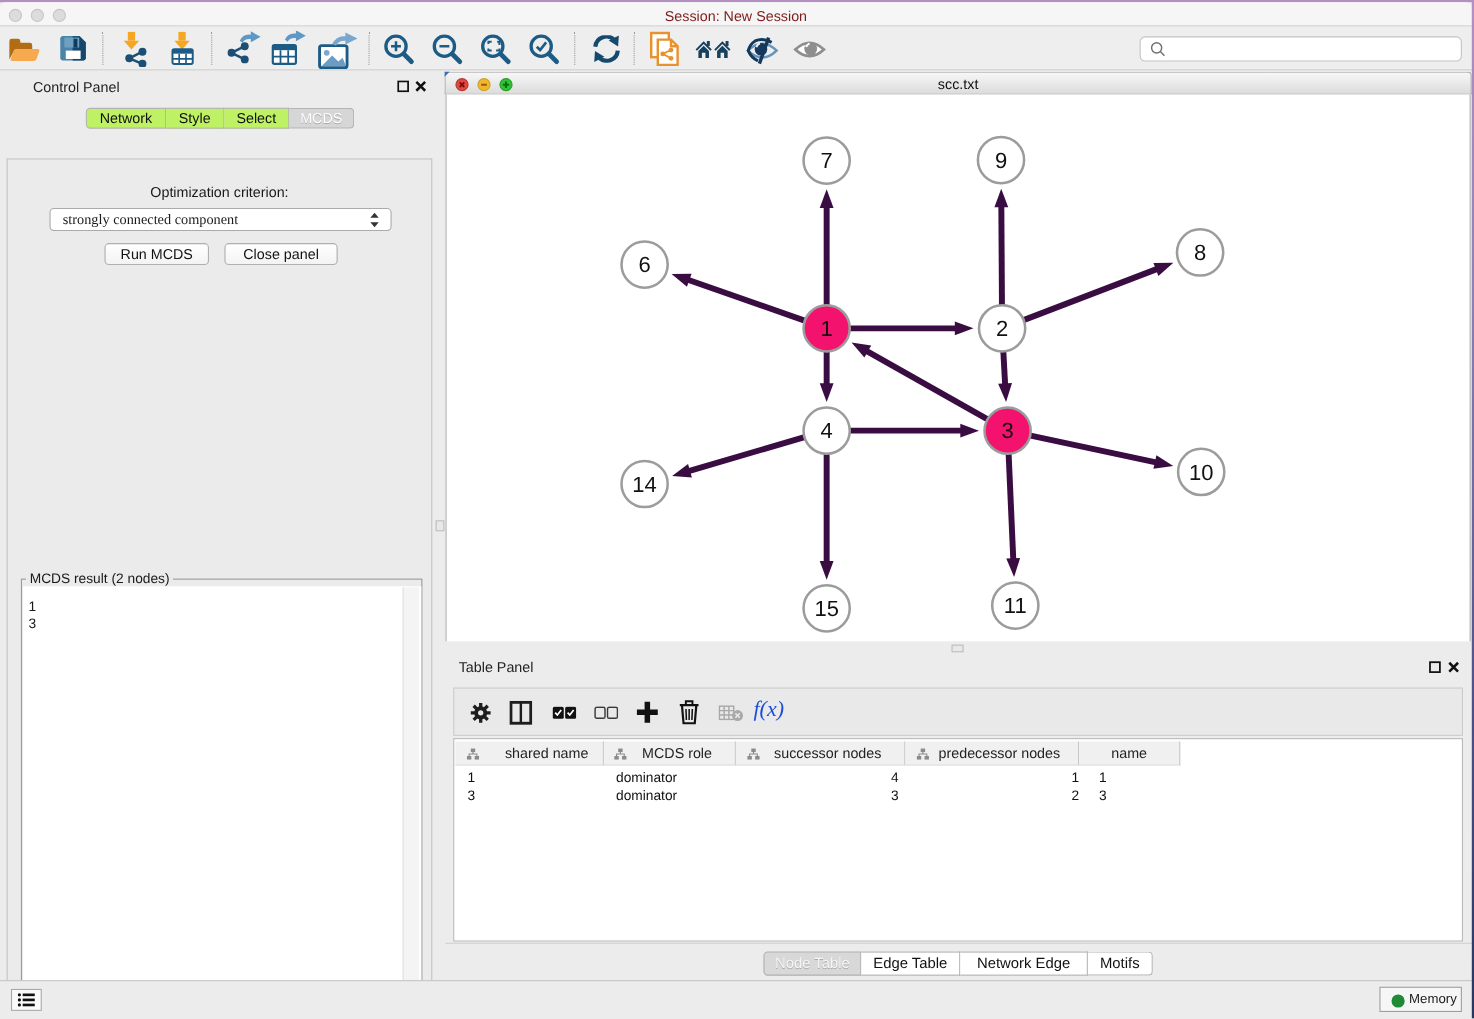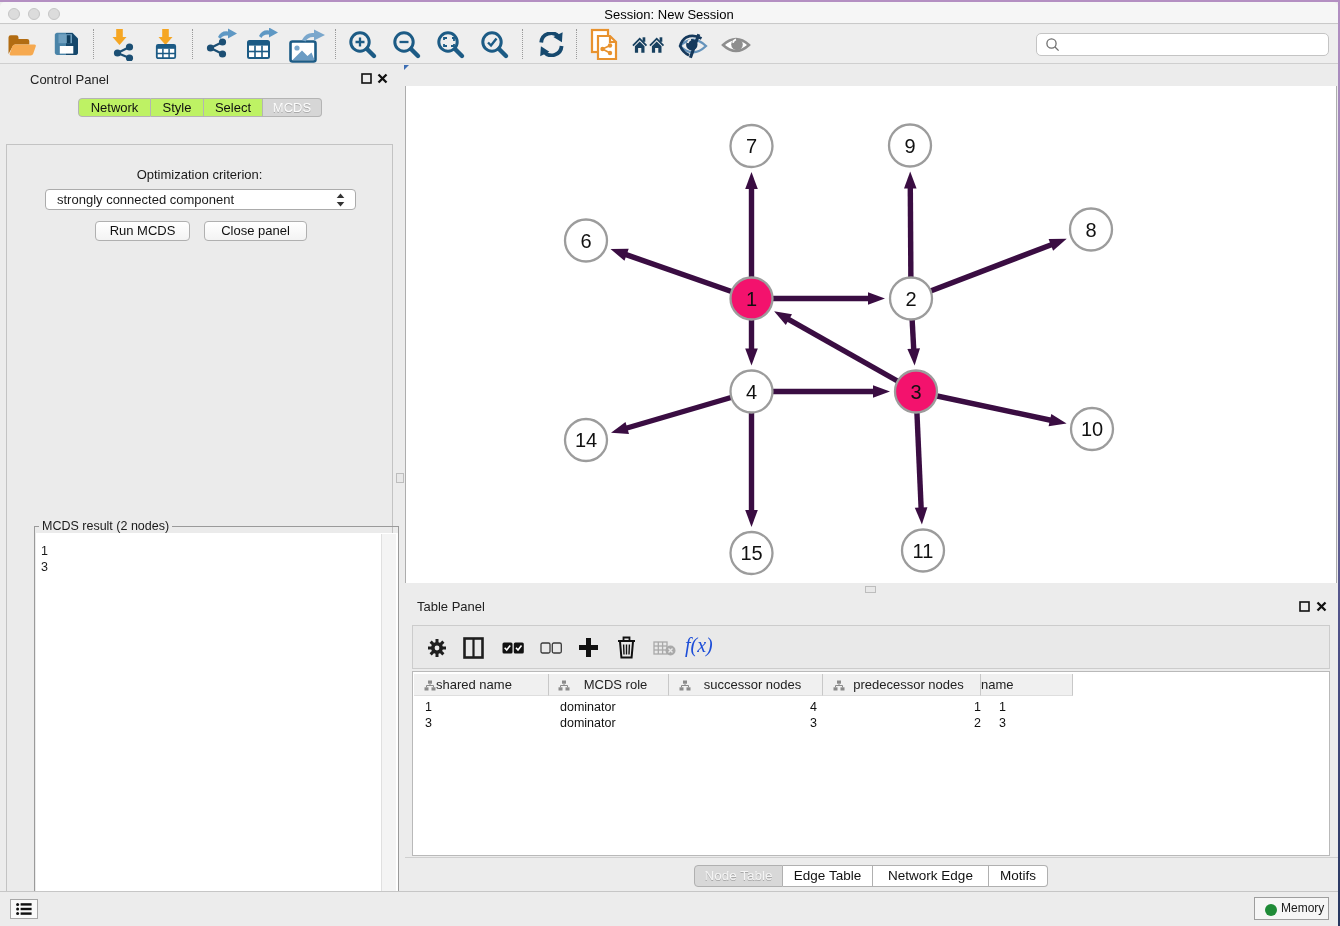--- a/index.html
+++ b/index.html
@@ -3,33 +3,33 @@
 <meta charset="utf-8">
 <style>
 * { margin:0; padding:0; box-sizing:border-box; }
 html,body { width:1340px; height:926px; overflow:hidden; }
 body { font-family:"Liberation Sans", sans-serif; background:#ececec; position:relative; font-size:13px; color:#1a1a1a; }
 .abs { position:absolute; }
 #desktop-top { left:0; top:0; width:1340px; height:2px; background:#b48fc2; }
 #desktop-right { right:0; top:0; width:2px; height:926px; background:linear-gradient(#b48fc2, #8b7fb3 30%, #4c4f86 70%, #27365f); z-index:50; }
 #titlebar { left:0; top:2px; width:1338px; height:22px; background:#f6f6f6; border-bottom:1px solid #c9c9c9; border-radius:5px 5px 0 0; }
 #titlebar .light { position:absolute; top:6px; width:12px; height:12px; border-radius:50%; background:#dcdcdc; border:1px solid #c6c6c6; }
-#title-text { width:100%; text-align:center; top:5px; color:#000000; font-size:13px; }
+#title-text { width:100%; text-align:center; top:5px; color:#7f1d1d; font-size:13px; }
 #toolbar { left:0; top:25px; width:1338px; height:39px; background:#eeeeee; border-bottom:1px solid #cfcfcf; }
 .tbsep { position:absolute; top:4px; height:30px; width:0; border-left:1px dotted #9a9a9a; }
 #searchbox { left:1036px; top:8px; width:293px; height:23px; background:#fff; border:1px solid #c4c4c4; border-radius:5px; }
 
 #cp-title { left:30px; top:72px; font-size:13px; color:#222; }
 #cp-tabs { left:78px; top:98px; height:19px; }
 .tab { position:absolute; top:0; height:19px; background:#bef264; border:1px solid #b4b4b4; font-size:13px; text-align:center; line-height:18px; color:#111; }
 #cp-content { left:6px; top:116px; width:387px; height:765px; background:#ebebeb; border:1px solid #c3c3c3;margin-top:28px; }
 #opt-label { left:0; width:100%; text-align:center; top:22px; font-size:13px; }
-#dropdown { left:38px; top:44px; width:311px; height:21px; background:#fff; border:1px solid #ababab; border-radius:4px; font-size:13px; line-height:19px; padding-left:11px; }
+#dropdown { left:38px; top:44px; width:311px; height:21px; background:#fff; border:1px solid #ababab; border-radius:4px; font-size:13px; line-height:19px; padding-left:11px;font-family:Liberation Serif, serif; }
 .btn { position:absolute; height:20px; background:linear-gradient(#ffffff,#f3f3f3); border:1px solid #b0b0b0; border-radius:4px; font-size:13px; text-align:center; line-height:18px; color:#111; }
-#fieldset { left:27px; top:374px; width:365px; height:377px; border:1px solid #9a9a9a; }
+#fieldset { left:12px; top:374px; width:365px; height:377px; border:1px solid #9a9a9a; }
 #fieldset legend { font-size:12.5px; margin-left:4px; padding:0 3px; }
 #mcds-text { left:1px; top:0px; width:362px; height:359px; background:#fff; font-size:12.5px; line-height:16.2px; padding:10px 0 0 5px; }
 #mcds-scroll { right:2px; top:1px; width:15px; height:357px; background:#f4f4f4; border-left:1px solid #e0e0e0; }
 
 #net-frame { left:404px; top:65px; width:934px; height:519px; }
 #net-title { left:0; top:0; width:100%; height:21px; background:linear-gradient(#f7f7f7,#dcdcdc); border:1px solid #9e9e9e; border-bottom:1px solid #9a9a9a; border-radius:4px 4px 0 0; }
 .tl { position:absolute; top:4.5px; width:12px; height:12px; border-radius:50%; }
 #net-canvas { left:1px; top:21px; width:932px; height:497px; background:#fff; border-left:1px solid #adadad; border-right:1px solid #adadad; }
 
 #tp-title { left:417px; top:599px; font-size:13px; color:#222; }
@@ -240,20 +240,38 @@
   <div class="btn" style="left:88px; top:76px; width:95px;">Run MCDS</div>
   <div class="btn" style="left:197px; top:76px; width:103px;">Close panel</div>
   <fieldset class="abs" id="fieldset">
     <legend>MCDS result (2 nodes)</legend>
     <div class="abs" id="mcds-text">1<br>3</div>
     <div class="abs" id="mcds-scroll"></div>
   </fieldset>
 </div>
 
 <div class="abs" id="net-frame">
+  <div class="abs" id="net-title">
+    <div class="tl" style="left:9px; background:#e5443f; border:1px solid #b03a32;">
+        <svg width="8" height="8" viewBox="0 0 8 8" style="display:block;margin:1px;">
+          <path d="M1.9 1.9 L6.1 6.1 M6.1 1.9 L1.9 6.1" stroke="#7a100c" stroke-width="1.7"></path>
+        </svg>
+      </div>
+    <div class="tl" style="left:29px; background:#f2b62c; border:1px solid #caa22a;">
+        <svg width="8" height="8" viewBox="0 0 8 8" style="display:block;margin:1px;">
+          <line x1="1.4" y1="4" x2="6.6" y2="4" stroke="#8e5f0a" stroke-width="1.9"></line>
+        </svg>
+      </div>
+    <div class="tl" style="left:49px; background:#2ec434; border:1px solid #2a9a2a;">
+        <svg width="8" height="8" viewBox="0 0 8 8" style="display:block;margin:1px;">
+          <path d="M4 1.1 V6.9 M1.1 4 H6.9" stroke="#0f6e10" stroke-width="1.9"></path>
+        </svg>
+      </div>
+    <div style="position:absolute; width:100%; text-align:center; top:3px; font-size:13px; color:#111;">scc.txt</div>
+  </div>
   <div class="abs" id="net-canvas">
     <svg width="932" height="497" id="graph-svg" style="display:block;margin:1.5px 0 0 -0.5px;">
 <g stroke="#3a0d42" stroke-width="5.4" fill="#3a0d42">
 <line x1="345.5" y1="210.5" x2="345.5" y2="99.0"></line>
 <polygon points="345.5,84.0 351.8,101.0 339.2,101.0" stroke="none"></polygon>
 <line x1="345.5" y1="210.5" x2="218.7" y2="166.1"></line>
 <polygon points="204.5,161.1 222.7,160.8 218.5,172.7" stroke="none"></polygon>
 <line x1="345.5" y1="210.5" x2="464.0" y2="210.5"></line>
 <polygon points="479.0,210.5 462.0,216.8 462.0,204.2" stroke="none"></polygon>
 <line x1="345.5" y1="210.5" x2="345.5" y2="262.5"></line>
@@ -380,21 +398,21 @@
 </div>
 
 <div class="abs" id="tp-table">
   <div class="th" style="left:1px; width:135px;">
       <svg class="treeic" width="12" height="11" style="position:absolute;left:10px;top:6px;" viewBox="0 0 12 11">
         <rect x="4" y="0.5" width="4" height="3.2" fill="#8a8a8a"></rect>
         <rect x="0.5" y="7.3" width="4" height="3.2" fill="#8a8a8a"></rect>
         <rect x="7.5" y="7.3" width="4" height="3.2" fill="#8a8a8a"></rect>
         <path d="M6 3.7 V5.5 M2.5 7.3 V5.5 H9.5 V7.3" stroke="#8a8a8a" fill="none" stroke-width="1"></path>
       </svg>
-      <div style="margin-top:3px;padding-left:22px;">shared name</div>
+      <div style="margin-top:3px;text-align:center;padding-left:32px;">shared name</div>
     </div>
   <div class="th" style="left:136px; width:120px;">
       <svg width="12" height="11" style="position:absolute;left:9px;top:6px;" viewBox="0 0 12 11">
         <rect x="4" y="0.5" width="4" height="3.2" fill="#8a8a8a"></rect>
         <rect x="0.5" y="7.3" width="4" height="3.2" fill="#8a8a8a"></rect>
         <rect x="7.5" y="7.3" width="4" height="3.2" fill="#8a8a8a"></rect>
         <path d="M6 3.7 V5.5 M2.5 7.3 V5.5 H9.5 V7.3" stroke="#8a8a8a" fill="none" stroke-width="1"></path>
       </svg>
       <div style="margin-top:3px;text-align:center;padding-left:14px;">MCDS role</div>
     </div>
@@ -410,21 +428,21 @@
   <div class="th" style="left:410px; width:158px;">
       <svg width="12" height="11" style="position:absolute;left:10px;top:6px;" viewBox="0 0 12 11">
         <rect x="4" y="0.5" width="4" height="3.2" fill="#8a8a8a"></rect>
         <rect x="0.5" y="7.3" width="4" height="3.2" fill="#8a8a8a"></rect>
         <rect x="7.5" y="7.3" width="4" height="3.2" fill="#8a8a8a"></rect>
         <path d="M6 3.7 V5.5 M2.5 7.3 V5.5 H9.5 V7.3" stroke="#8a8a8a" fill="none" stroke-width="1"></path>
       </svg>
       <div style="margin-top:3px;text-align:center;padding-left:14px;">predecessor nodes</div>
     </div>
   <div class="th" style="left:568px; width:92px;">
-      <div style="margin-top:3px;text-align:left;">name</div>
+      <div style="margin-top:3px;text-align:center;">name</div>
     </div>
 
   <div class="trow" style="left:12px; top:28px;">1</div>
   <div class="trow" style="left:147px; top:28px;">dominator</div>
   <div class="trow" style="left:256px; top:28px; width:148px; text-align:right;">4</div>
   <div class="trow" style="left:410px; top:28px; width:158px; text-align:right;">1</div>
   <div class="trow" style="left:586px; top:28px;">1</div>
 
   <div class="trow" style="left:12px; top:44px;">3</div>
   <div class="trow" style="left:147px; top:44px;">dominator</div>

